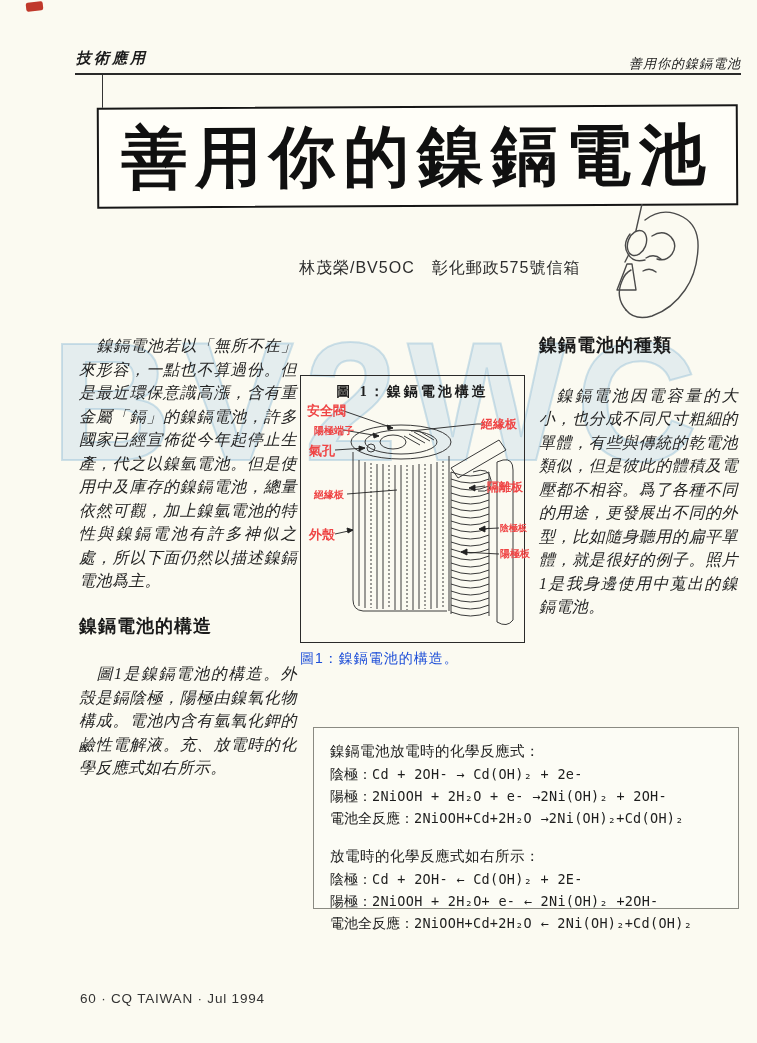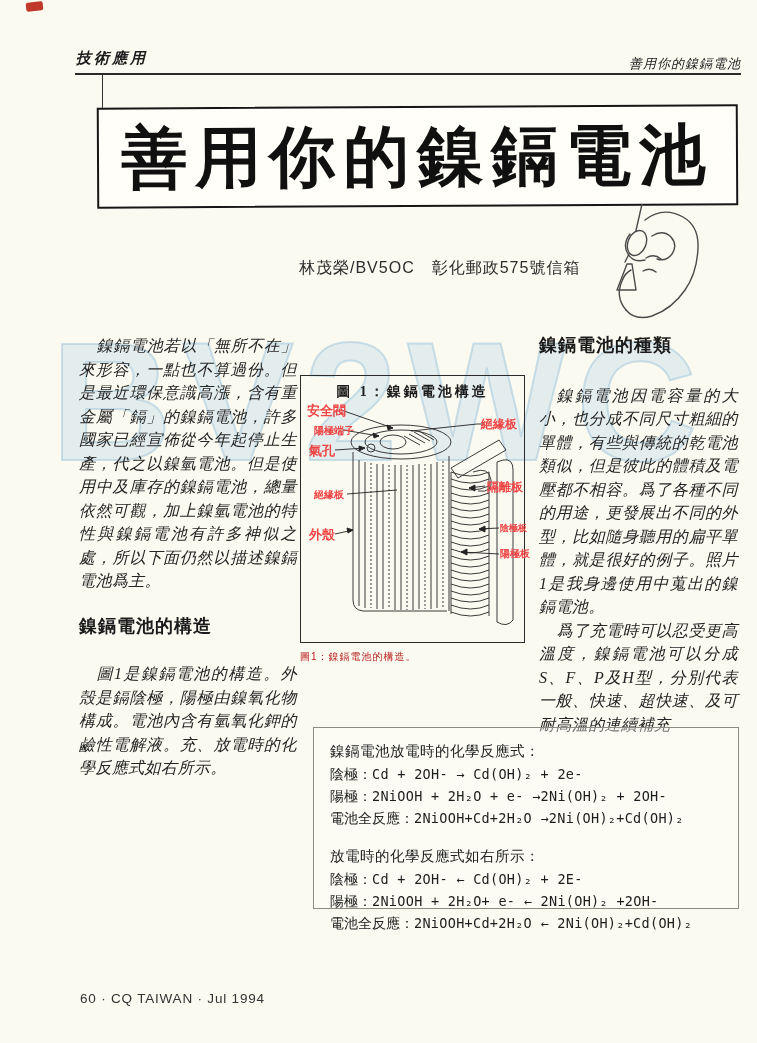--- a/index.html
+++ b/index.html
@@ -40,21 +40,21 @@
   .sec-head{font-family:"Liberation Sans",sans-serif;font-weight:bold;
     font-size:18px;letter-spacing:1px;color:#1b1b1b;text-indent:0 !important;}
   .col-left .sec-head{margin:22px 0 24px 0;}
   .col-right .sec-head{margin:0 0 26px 0;}
   
   .fig-box{left:300px;top:375px;width:223px;height:266px;border:1.5px solid #2a2a2a;
     background:transparent;}
   .fig-title{position:absolute;left:0;top:7px;width:100%;text-align:center;
     font-size:14px;font-weight:bold;letter-spacing:3px;color:#1c1c1c;}
   .fig-label{position:absolute;font-weight:bold;color:#ef4444;white-space:nowrap;}
-  .fig-caption{left:300px;top:650px;font-size:10px;color:#b91c1c;
+  .fig-caption{left:300px;top:650px;font-size:14px;color:#1d4ed8;
     font-family:"Liberation Sans",sans-serif;letter-spacing:1px;}
   
   .chem-box{left:313px;top:727px;width:426px;height:182px;border:1.2px solid #8a8a82;
     box-sizing:border-box;padding:14px 16px;background:rgba(255,255,252,0.35);}
   .chem-title{font-family:"Liberation Sans",sans-serif;font-size:14.5px;
     color:#222;margin:0 0 4px 0;letter-spacing:0.5px;}
   .chem-line{margin:3px 0;white-space:nowrap;}
   .chem-line .lb{font-family:"Liberation Sans",sans-serif;font-size:14px;color:#222;}
   .chem-line .fm{font-family:"DejaVu Sans Mono",monospace;font-size:13.5px;
     color:#1d1d1d;letter-spacing:0.3px;}
@@ -157,21 +157,20 @@
     <div class="fig-label" style="left:180px;top:40px;font-size:12px;">絕緣板</div>
     <div class="fig-label" style="left:186px;top:103px;font-size:12px;">隔離板</div>
     <div class="fig-label" style="left:199px;top:146px;font-size:9px;">陰極板</div>
     <div class="fig-label" style="left:199px;top:171px;font-size:10px;">陽極板</div>
   </div>
   <div class="abs fig-caption">圖1：鎳鎘電池的構造。</div>
 
   <div class="abs col col-right">
     <div class="sec-head">鎳鎘電池的種類</div>
     <p>鎳鎘電池因電容量的大小，也分成不同尺寸粗細的單體，有些與傳統的乾電池類似，但是彼此的體積及電壓都不相容。爲了各種不同的用途，更發展出不同的外型，比如隨身聽用的扁平單體，就是很好的例子。照片1是我身邊使用中蒐出的鎳鎘電池。</p>
-    <p>爲了充電時可以忍受更高溫度，鎳鎘電池可以分成S、F、P及H型，分別代表一般、快速、超快速、及可耐高溫的連續補充</p>
   </div>
 
   <div class="abs chem-box">
     <div class="chem-title">鎳鎘電池放電時的化學反應式：</div>
     <div class="chem-line">
       <span class="lb">陰極：</span><span class="fm">Cd + 2OH-  →  Cd(OH)₂ + 2e-</span>
     </div>
     <div class="chem-line">
       <span class="lb">陽極：</span><span class="fm">2NiOOH + 2H₂O + e- →2Ni(OH)₂ + 2OH-</span>
     </div>

